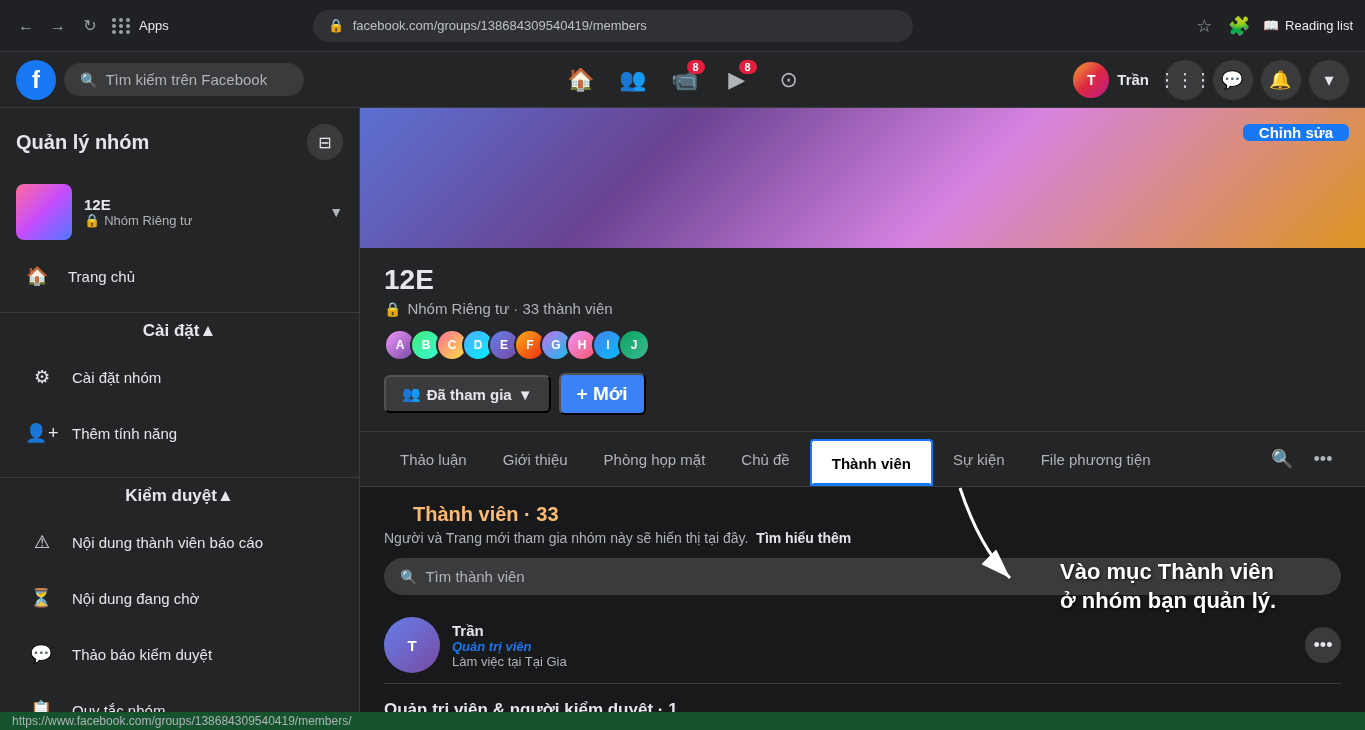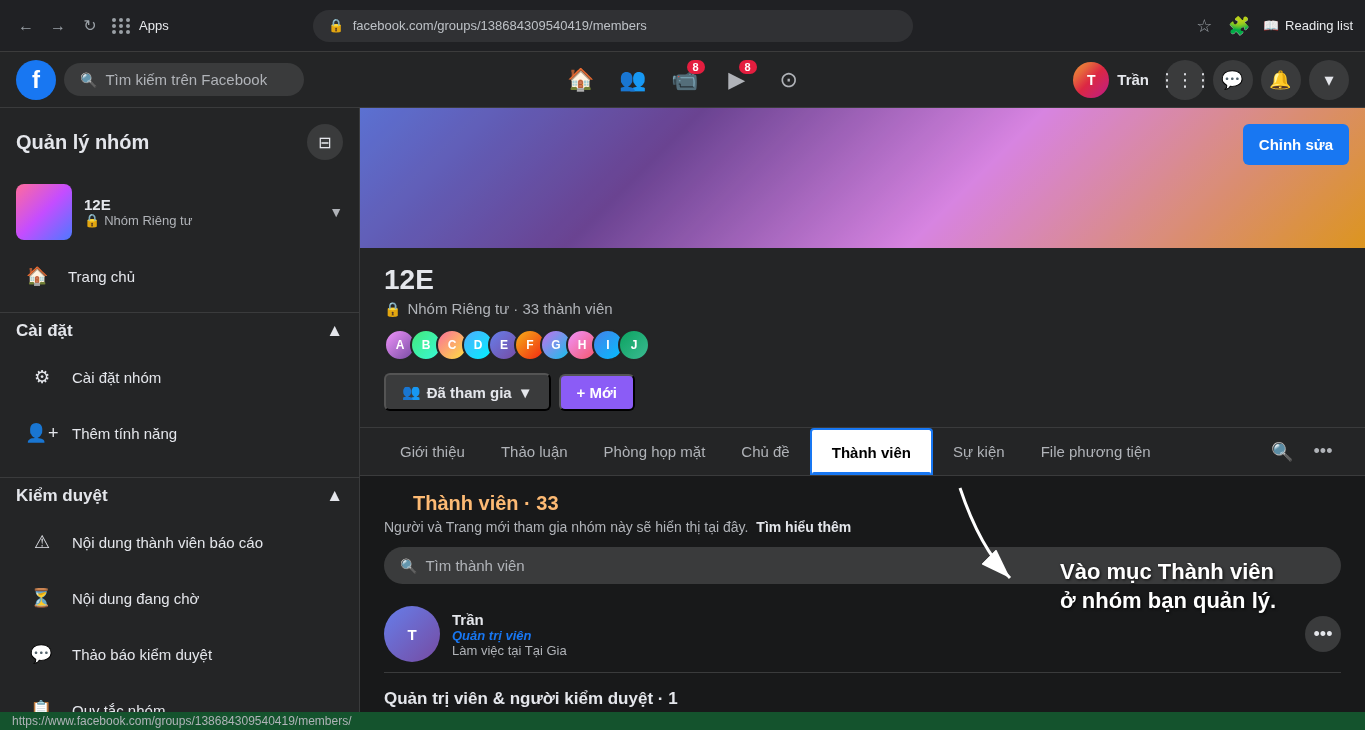--- a/index.html
+++ b/index.html
@@ -46,44 +46,44 @@
     .group-item { display: flex; align-items: center; padding: 8px 16px; gap: 12px; cursor: pointer; }
     .group-avatar { width: 56px; height: 56px; border-radius: 8px; overflow: hidden; flex-shrink: 0; background: linear-gradient(135deg, #667eea, #764ba2); }
     .group-info { flex: 1; }
     .group-name { font-size: 15px; font-weight: 600; color: #e4e6eb; }
     .group-private { font-size: 13px; color: #b0b3b8; display: flex; align-items: center; gap: 4px; }
     .group-dropdown { color: #b0b3b8; font-size: 14px; cursor: pointer; }
     .sidebar-section-arrow { cursor: pointer; }
     .sidebar-nav-item { display: flex; align-items: center; gap: 12px; padding: 10px 8px; border-radius: 8px; cursor: pointer; color: #e4e6eb; font-size: 15px; }
     .sidebar-nav-icon { width: 36px; height: 36px; display: flex; align-items: center; justify-content: center; color: #e4e6eb; font-size: 18px; }
     .sidebar-subsection { padding: 8px 16px; border-top: 1px solid #3a3b3c; margin-top: 8px; }
-    .sidebar-subsection-title { font-size: 17px; font-weight: 600; color: #e4e6eb; margin-bottom: 8px; display: flex; align-items: center; justify-content: space-between; }
+    .sidebar-subsection-title { font-size: 17px; font-weight: 600; color: #e4e6eb; margin-bottom: 8px; display: flex; align-items: center; justify-content: center; }
 
     
     .main-content { flex: 1; overflow-y: auto; background: #18191a; }
 
     
     .cover-photo { width: 100%; height: 140px; background: linear-gradient(135deg, #667eea 0%, #764ba2 30%, #f093fb 60%, #f5a623 100%); position: relative; overflow: hidden; }
     .cover-overlay { position: absolute; inset: 0; background: rgba(0,0,0,0.1); }
-    .join-btn-overlay { position: absolute; top: 16px; right: 16px; background: #1877f2; color: white; padding: 12px 16px; border-radius: 6px; font-weight: 600; cursor: pointer; }
+    .join-btn-overlay { position: absolute; top: 16px; right: 16px; background: #1877f2; color: white; padding: 0 16px; border-radius: 6px; font-weight: 600; cursor: pointer; }
 
     
     .group-info-bar { background: #242526; padding: 16px 24px; border-bottom: 1px solid #3a3b3c; }
     .group-title { font-size: 28px; font-weight: 800; color: #e4e6eb; margin-bottom: 4px; }
     .group-meta { font-size: 15px; color: #b0b3b8; display: flex; align-items: center; gap: 6px; }
     .lock-icon { font-size: 14px; }
     .members-avatars { display: flex; margin-top: 12px; gap: 0; align-items: center; margin-bottom: 12px; }
     .group-actions { display: flex; gap: 8px; align-items: center; }
     .btn-joined { background: #3a3b3c; color: #e4e6eb; padding: 8px 16px; border-radius: 6px; font-size: 15px; font-weight: 600; cursor: pointer; display: flex; align-items: center; gap: 6px; }
-    .btn-new { background: #8b5cf6; color: white; padding: 8px 16px; border-radius: 6px; font-size: 15px; font-weight: 600; cursor: pointer; display: flex; align-items: center; gap: 6px; }
+    .btn-new { background: #3b82f6; color: white; padding: 8px 16px; border-radius: 6px; font-size: 19px; font-weight: 600; cursor: pointer; display: flex; align-items: center; gap: 6px; }
 
     
     .tab-nav { background: #242526; display: flex; align-items: center; padding: 0 24px; border-bottom: 1px solid #3a3b3c; gap: 4px; }
     .tab-item { padding: 14px 16px; font-size: 15px; color: #b0b3b8; cursor: pointer; position: relative; font-weight: 500; }
-    .tab-item.active { color: #1877f2; font-weight: 600; }
+    .tab-item.active { color: #1877f2; font-weight: 600; margin-top: 7px; }
     .tab-item.active::after { content: ''; position: absolute; bottom: 0; left: 0; right: 0; height: 3px; background: #1877f2; border-radius: 2px 2px 0 0; }
     .tab-item.highlighted { background: #fff; color: #000; border-radius: 4px 4px 0 0; padding: 14px 20px; font-weight: 700; border: 2px solid #1877f2; border-bottom: none; }
     .tab-search { margin-left: auto; width: 36px; height: 36px; display: flex; align-items: center; justify-content: center; cursor: pointer; color: #b0b3b8; font-size: 18px; }
     .tab-more { width: 36px; height: 36px; display: flex; align-items: center; justify-content: center; cursor: pointer; color: #b0b3b8; font-size: 18px; }
 
     
     .members-section { padding: 16px 24px; }
     .members-header { margin-bottom: 8px; }
     .members-count-title { font-size: 20px; font-weight: 700; color: #fdba74; margin-left: 29px; }
     .members-desc { font-size: 14px; color: #b0b3b8; margin-top: 4px; }
@@ -290,24 +290,24 @@
             <span>▼</span>
           </button>
           <button class="btn-new">
             <span>+ Mới</span>
           </button>
         </div>
       </div>
 
       <div class="tab-nav">
         <div class="tab-item">
+          <span>Thảo luận</span>
+        </div>
+        <div class="tab-item">
           <span>Giới thiệu</span>
-        </div>
-        <div class="tab-item">
-          <span>Thảo luận</span>
         </div>
         <div class="tab-item">
           <span>Phòng họp mặt</span>
         </div>
         <div class="tab-item">
           <span>Chủ đề</span>
         </div>
         <div class="tab-item highlighted active">
           <span>Thành viên</span>
         </div>

